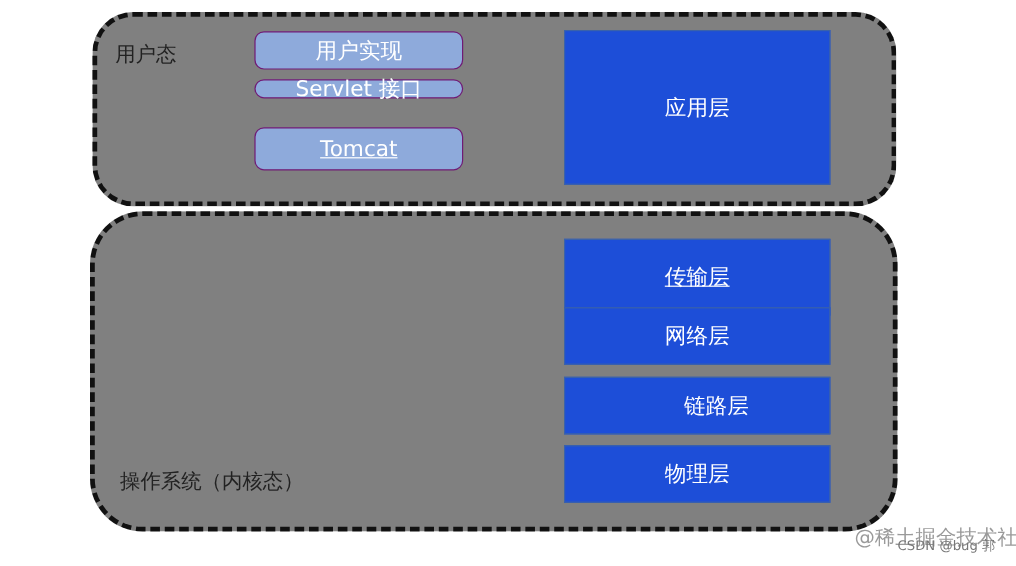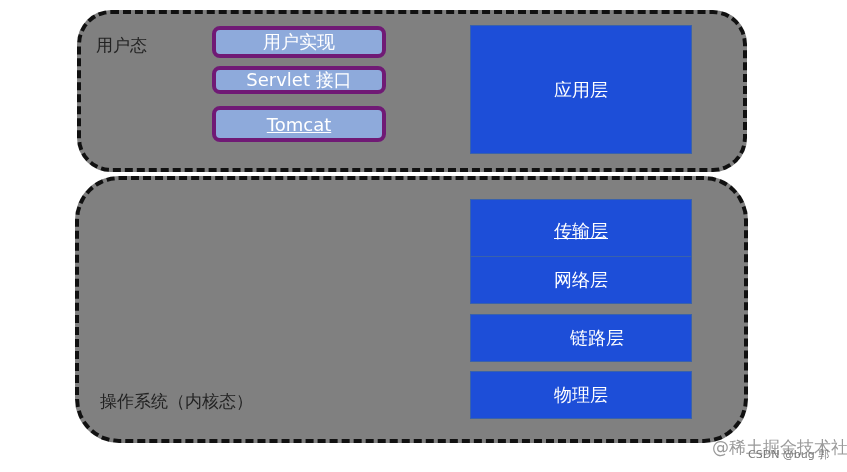--- a/index.html
+++ b/index.html
@@ -13,21 +13,21 @@
   }
   #user-space { left: 77px; top: 10px; width: 670px; height: 162px; border-radius: 34px; }
   #kernel-space { left: 75px; top: 176px; width: 673px; height: 267px; border-radius: 44px; }
   .region-label {
     position: absolute; color: #222222; font-size: 17px; white-space: nowrap;
   }
   #user-label { left: 96px; top: 34px; }
   #kernel-label { left: 100px; top: 390px; }
   .light-box {
     position: absolute; left: 212px; width: 174px;
-    background: #8eaadb; border: 4px solid #701a75; border-radius: 8px;
+    background: #8eaadb; border: 1px solid #701a75; border-radius: 8px;
     color: #ffffff; font-size: 18px; display: flex; align-items: center; justify-content: center;
     box-sizing: border-box;
   }
   .blue-box {
     position: absolute; left: 470px; width: 222px;
     background: #1d4ed8; border: 1px solid #3a62aa; box-sizing: border-box;
     color: #ffffff; font-size: 18px; display: flex; align-items: center; justify-content: center;
   }
   .watermark {
     position: absolute; color: #9a9a9a; font-size: 17px; white-space: nowrap;
@@ -37,21 +37,21 @@
 </style>
 </head>
 <body>
 
 <div id="user-space" class="region"></div>
 <div id="kernel-space" class="region"></div>
 
 <div id="user-label" class="region-label">用户态</div>
 
 <div class="light-box" style="top:26px;height:32px;">用户实现</div>
-<div class="light-box" style="top:66px;height:28px;">Servlet 接口</div>
+<div class="light-box" style="top:66px;height:16px;">Servlet 接口</div>
 <div class="light-box" style="top:106px;height:36px;text-decoration:underline;">Tomcat</div>
 
 <div class="blue-box" style="top:25px;height:129px;">应用层</div>
 
 <div class="blue-box" style="top:199px;height:64px;text-decoration:underline;">传输层</div>
 <div class="blue-box" style="top:256px;height:48px;">网络层</div>
 <div class="blue-box" style="top:314px;height:48px;padding-left:32px;">链路层</div>
 <div class="blue-box" style="top:371px;height:48px;text-align:right;">物理层</div>
 
 <div id="kernel-label" class="region-label">操作系统（内核态）</div>

